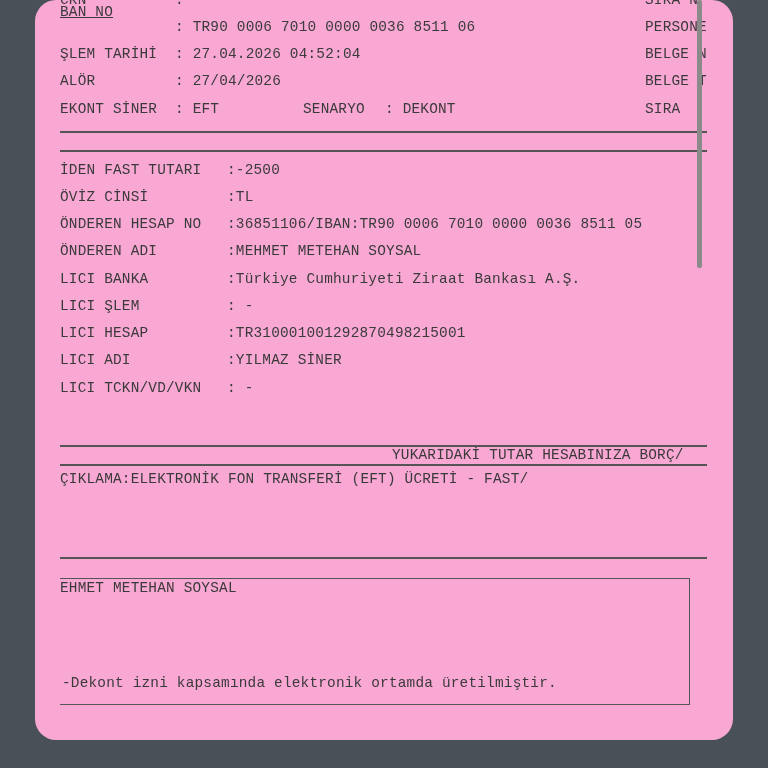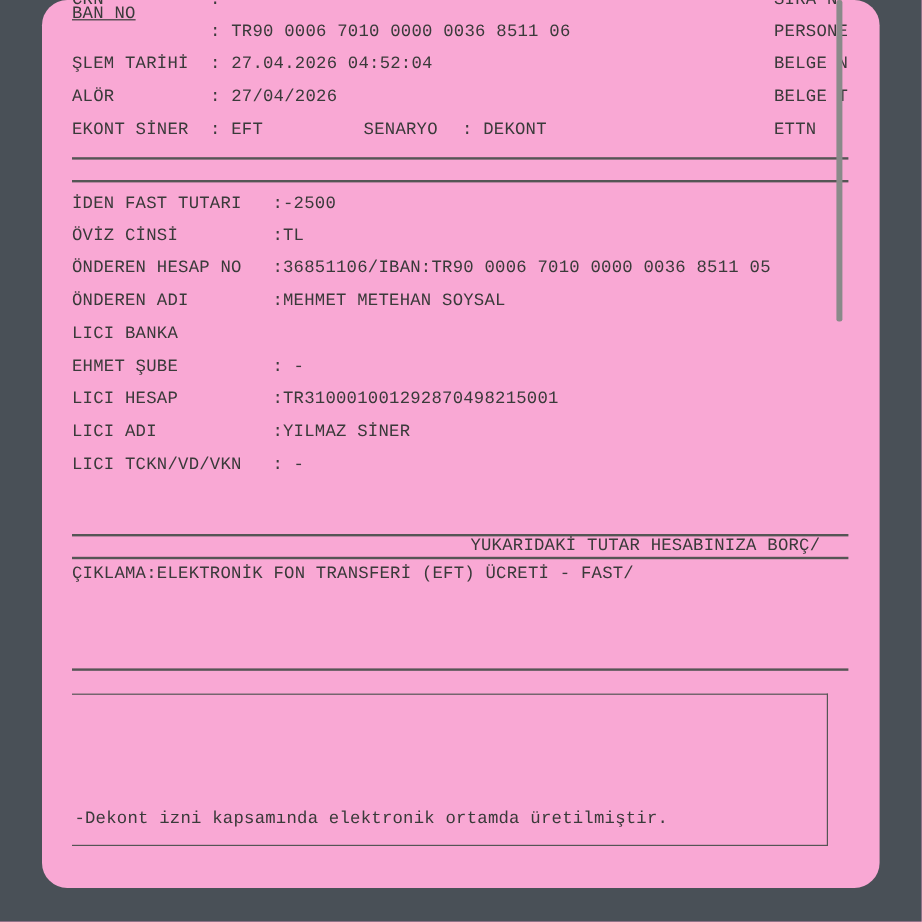--- a/index.html
+++ b/index.html
@@ -30,55 +30,57 @@
 
   <div class="txt" style="left:25px;top:101px;">EKONT SİNER</div>
   <div class="txt" style="left:140px;top:101px;">: EFT</div>
   <div class="txt" style="left:268px;top:101px;">SENARYO</div>
   <div class="txt" style="left:350px;top:101px;">: DEKONT</div>
 
   <div class="txt" style="left:610px;top:-8px;">SIRA N</div>
   <div class="txt" style="left:610px;top:19px;">PERSONE</div>
   <div class="txt" style="left:610px;top:46px;">BELGE N</div>
   <div class="txt" style="left:610px;top:73px;">BELGE T</div>
-  <div class="txt" style="left:610px;top:101px;">ETTN</div>
+  <div class="txt" style="left:610px;top:101px;">SIRA</div>
 
   <div class="rule" style="left:25px;top:131px;width:647px;"></div>
   <div class="rule" style="left:25px;top:150px;width:647px;"></div>
 
   <div class="txt" style="left:25px;top:162px;">İDEN FAST TUTARI</div>
   <div class="txt" style="left:192px;top:162px;">:-2500</div>
 
   <div class="txt" style="left:25px;top:189px;">ÖVİZ CİNSİ</div>
   <div class="txt" style="left:192px;top:189px;">:TL</div>
 
   <div class="txt" style="left:25px;top:216px;">ÖNDEREN HESAP NO</div>
   <div class="txt" style="left:192px;top:216px;">:36851106/IBAN:TR90 0006 7010 0000 0036 8511 05</div>
 
   <div class="txt" style="left:25px;top:243px;">ÖNDEREN ADI</div>
   <div class="txt" style="left:192px;top:243px;">:MEHMET METEHAN SOYSAL</div>
 
   <div class="txt" style="left:25px;top:271px;">LICI BANKA</div>
+  <div class="txt" style="left:192px;top:271px;">:Türkiye Cumhuriyeti Ziraat Bankası A.Ş.</div>
 
-  <div class="txt" style="left:25px;top:298px;">EHMET ŞUBE</div>
+  <div class="txt" style="left:25px;top:298px;">LICI ŞLEM</div>
   <div class="txt" style="left:192px;top:298px;">: -</div>
 
   <div class="txt" style="left:25px;top:325px;">LICI HESAP</div>
   <div class="txt" style="left:192px;top:325px;">:TR310001001292870498215001</div>
 
   <div class="txt" style="left:25px;top:352px;">LICI ADI</div>
   <div class="txt" style="left:192px;top:352px;">:YILMAZ SİNER</div>
 
   <div class="txt" style="left:25px;top:380px;">LICI TCKN/VD/VKN</div>
   <div class="txt" style="left:192px;top:380px;">: -</div>
 
   <div class="rule" style="left:25px;top:445px;width:647px;"></div>
   <div class="txt" style="left:357px;top:447px;">YUKARIDAKİ TUTAR HESABINIZA BORÇ/</div>
   <div class="rule" style="left:25px;top:464px;width:647px;"></div>
   <div class="txt" style="left:25px;top:471px;">ÇIKLAMA:ELEKTRONİK FON TRANSFERİ (EFT) ÜCRETİ - FAST/</div>
 
   <div class="rule" style="left:25px;top:557px;width:647px;"></div>
 
   <div class="box"></div>
+  <div class="txt" style="left:25px;top:580px;">EHMET METEHAN SOYSAL</div>
   <div class="txt" style="left:27px;top:675px;">-Dekont izni kapsamında elektronik ortamda üretilmiştir.</div>
 
   <div class="scroll"></div>
 </div>
 
 </body></html>

